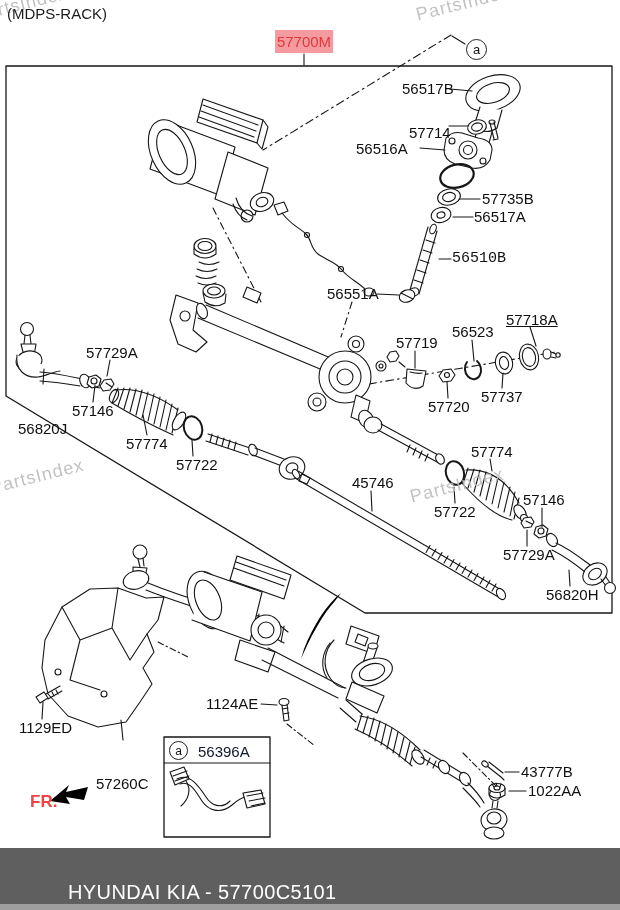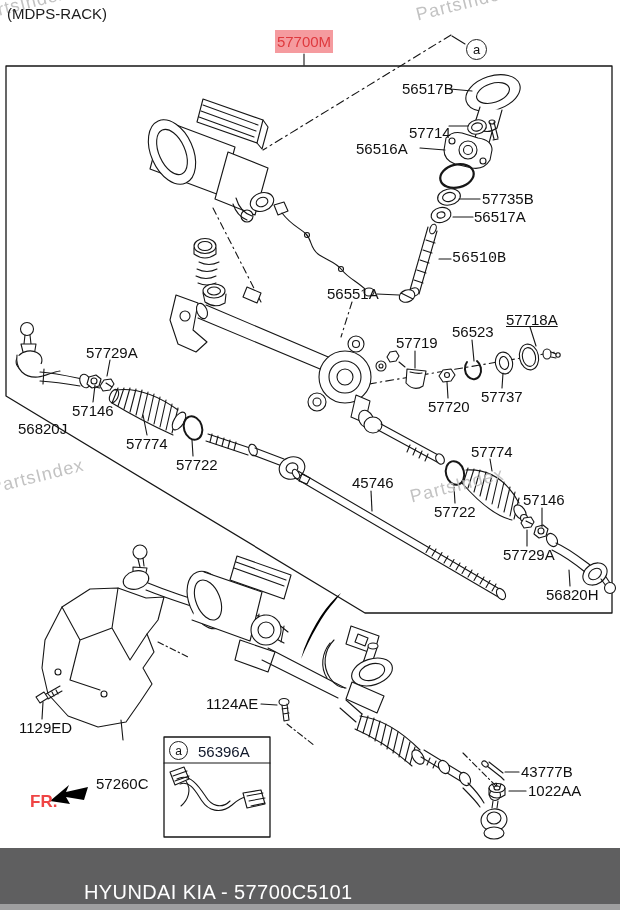--- a/index.html
+++ b/index.html
@@ -11,21 +11,21 @@
              transform:rotate(-14deg);transform-origin:left top;letter-spacing:1px;pointer-events:none;white-space:nowrap;}
   .title-note{position:absolute;left:7px;top:5px;font:15px "Liberation Sans",sans-serif;color:#1c1c1c;}
   .hl-box{position:absolute;left:275px;top:30px;width:58px;height:23px;display:flex;align-items:center;justify-content:center;
           font:15px "Liberation Sans",sans-serif;}
   .callout-circle{position:absolute;width:19px;height:19px;border:1.5px solid #222;border-radius:50%;
           background:#fff;display:flex;align-items:center;justify-content:center;font:13px "Liberation Sans",sans-serif;color:#111;}
   .fr-label{position:absolute;left:30px;top:792px;font:bold 17px "Liberation Sans",sans-serif;color:#ef4444;}
   .inset-code{position:absolute;left:198px;top:743px;font:15px "Liberation Sans",sans-serif;color:#0f172a;}
   .footer-bar{position:absolute;left:0;top:848px;width:620px;height:56px;display:flex;align-items:center;}
   .footer-strip{position:absolute;left:0;top:904px;width:620px;height:6px;}
-  .footer-text{position:absolute;left:84px;display:flex;gap:37px;color:#ffffff;
+  .footer-text{position:absolute;left:68px;display:flex;gap:37px;color:#ffffff;
                font:20px "Liberation Sans",sans-serif;letter-spacing:.4px;margin-top:32px;}
 </style>
 </head>
 <body>
 
 <svg class="abs" style="left:0;top:0" width="620" height="910" viewBox="0 0 620 910">
   <g fill="none" stroke="#161616" stroke-width="1.1" stroke-linejoin="round" stroke-linecap="round">
 
     <path d="M6,66 H612 V613 H365 L6,396 Z" stroke-width="1.3"></path>
 

